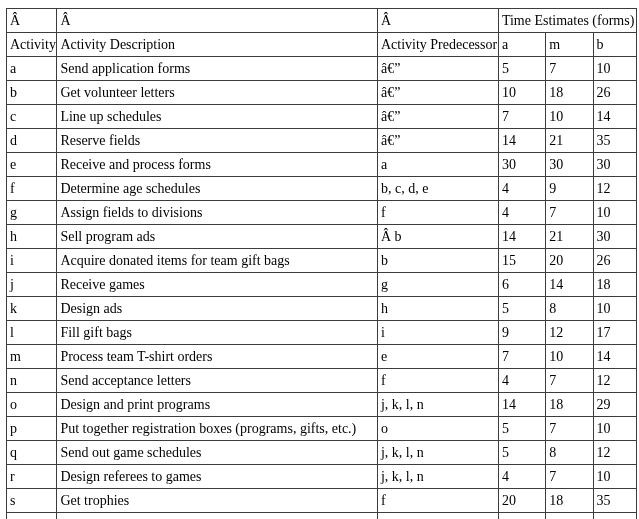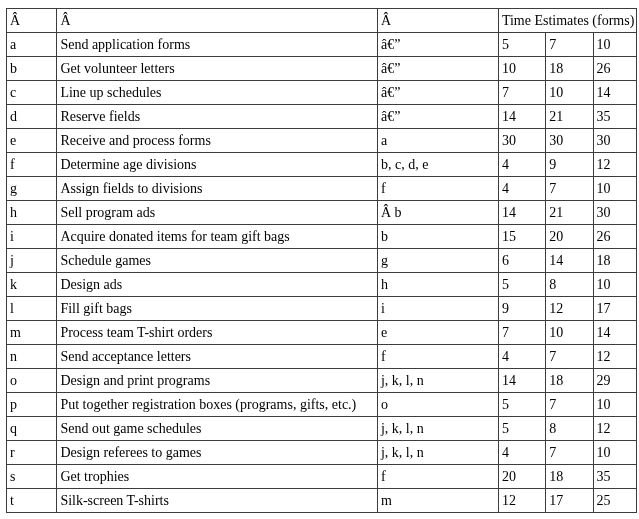--- a/index.html
+++ b/index.html
@@ -52,20 +52,28 @@
       <col style="width:47px">
       <col style="width:43px">
     </colgroup>
     <thead>
       <tr>
         <th>Â</th>
         <th>Â</th>
         <th>Â</th>
         <th colspan="3">Time Estimates (forms)</th>
       </tr>
+      <tr>
+        <th>Activity</th>
+        <th>Activity Description</th>
+        <th>Activity Predecessor</th>
+        <th>a</th>
+        <th>m</th>
+        <th>b</th>
+      </tr>
     </thead>
     <tbody>
     <tr>
       <td>a</td>
       <td>Send application forms</td>
       <td>â€”</td>
       <td>5</td>
       <td>7</td>
       <td>10</td>
     </tr>
@@ -101,21 +109,21 @@
       <td>e</td>
       <td>Receive and process forms</td>
       <td>a</td>
       <td>30</td>
       <td>30</td>
       <td>30</td>
     </tr>
 
     <tr>
       <td>f</td>
-      <td>Determine age divisions</td>
+      <td>Determine age schedules</td>
       <td>b, c, d, e</td>
       <td>4</td>
       <td>9</td>
       <td>12</td>
     </tr>
 
     <tr>
       <td>g</td>
       <td>Assign fields to divisions</td>
       <td>f</td>
@@ -137,21 +145,21 @@
       <td>i</td>
       <td>Acquire donated items for team gift bags</td>
       <td>b</td>
       <td>15</td>
       <td>20</td>
       <td>26</td>
     </tr>
 
     <tr>
       <td>j</td>
-      <td>Schedule games</td>
+      <td>Receive games</td>
       <td>g</td>
       <td>6</td>
       <td>14</td>
       <td>18</td>
     </tr>
 
     <tr>
       <td>k</td>
       <td>Design ads</td>
       <td>h</td>

